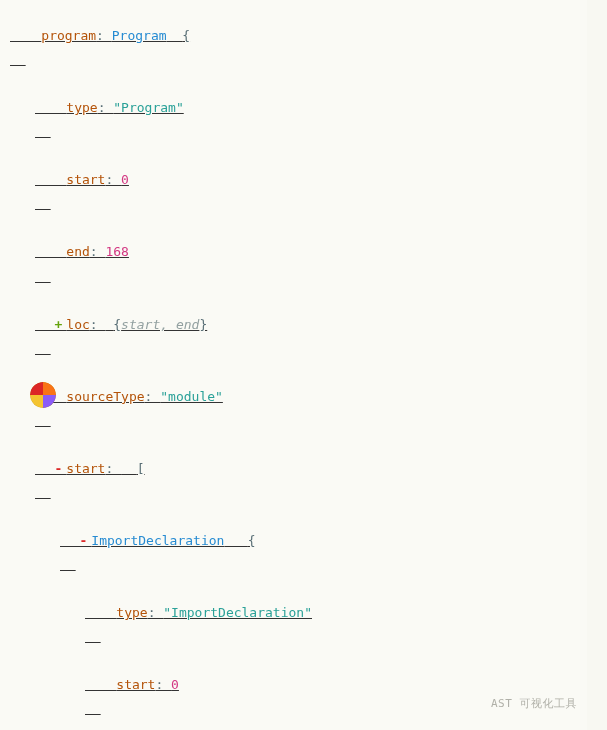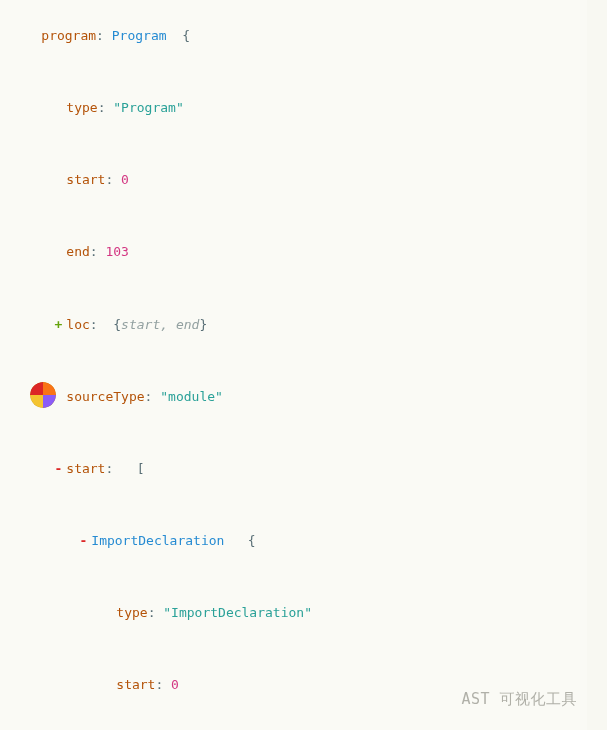--- a/index.html
+++ b/index.html
@@ -14,20 +14,21 @@
   .viewer {
     width: 607px;
     height: 730px;
     box-sizing: border-box;
     background: #fafaf5;
     position: relative;
     padding-right: 28px;
     padding-top: 0;
     padding-bottom: 6px;
     overflow: hidden;
+    text-decoration: underline;
   }
   .scrollbar {
     position: absolute;
     right: 0;
     top: 0;
     bottom: 0;
     width: 20px;
     background: #f8f8f2;
   }
   .scroll-thumb {
@@ -72,21 +73,21 @@
     top: 382px;
     width: 26px;
     height: 26px;
     cursor: pointer;
     z-index: 5;
   }
   .watermark {
     position: absolute;
     bottom: 16px;
     right: 30px;
-    font-size: 15px;
+    font-size: 11px;
     color: #b0b0a8;
     letter-spacing: 0.5px;
   }
 </style>
 </head>
 <body>
 
 <div class="viewer">
 
   <div class="line ind1">
@@ -95,21 +96,21 @@
 
   <div class="line ind2">
     <span class="key">type</span><span class="colon">: </span><span class="str">"Program"</span>
   </div>
 
   <div class="line ind2">
     <span class="key">start</span><span class="colon">: </span><span class="num">0</span>
   </div>
 
   <div class="line ind2">
-    <span class="key">end</span><span class="colon">: </span><span class="num">103</span>
+    <span class="key">end</span><span class="colon">: </span><span class="num">168</span>
   </div>
 
   <div class="line ind2">
     <span class="tog tog-plus">+</span><span class="key">loc</span><span class="colon">: </span> <span class="punc">{</span><span class="preview-italic">start, end</span><span class="punc">}</span>
   </div>
 
   <div class="line ind2">
     <span class="key">sourceType</span><span class="colon">: </span><span class="str">"module"</span>
   </div>
 

